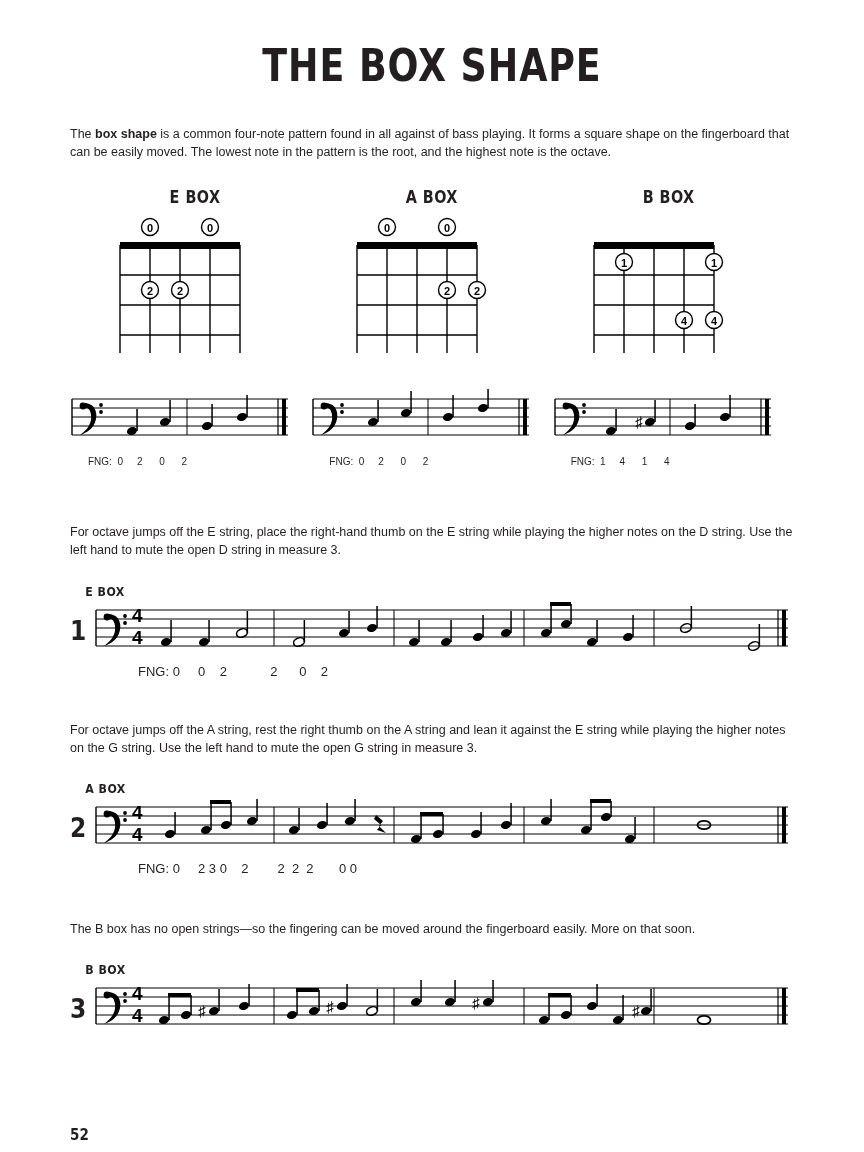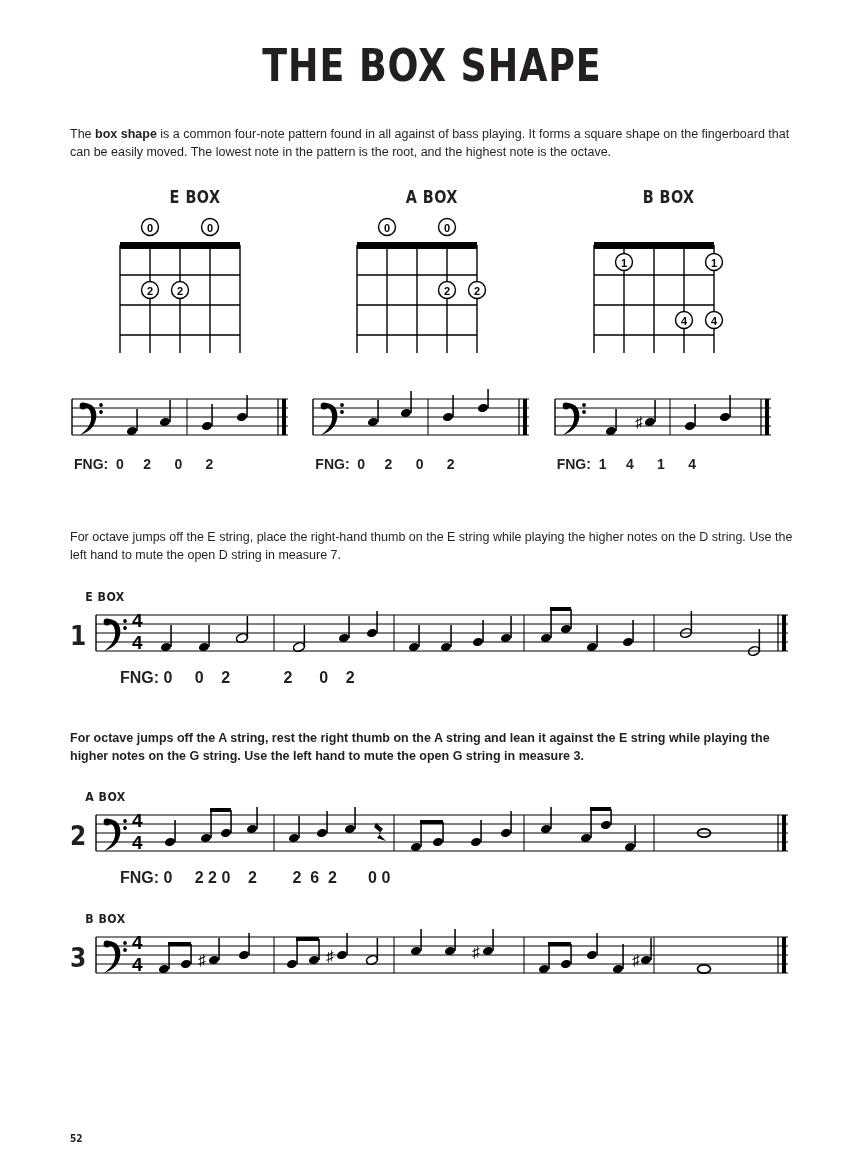--- a/index.html
+++ b/index.html
@@ -81,24 +81,24 @@
     margin-top: 14px;
     padding: 0 0px;
   }
   .staff-col {
     width: 250px;
     display: flex;
     flex-direction: column;
     align-items: flex-start;
   }
   .staff-fng {
-    font-size: 14px;
-    font-weight: bold;
+    font-size: 10px;
+    font-weight: normal;
     margin-top: 5px;
-    margin-left: 4px;
+    margin-left: 18px;
     color: #231f20;
   }
 
   
   .exercise {
     position: relative;
     margin-top: 10px;
   }
   .ex-tag {
     font-family: "DejaVu Sans Condensed", "Liberation Sans Narrow", "Liberation Sans", sans-serif;
@@ -117,37 +117,37 @@
   .ex-number {
     font-family: "DejaVu Sans Condensed", "Liberation Sans Narrow", "Liberation Sans", sans-serif;
     font-size: 26px;
     font-weight: bold;
     color: #231f20;
     width: 22px;
     text-align: left;
     margin-right: 2px;
   }
   .ex-fng {
-    font-size: 16px;
-    font-weight: bold;
-    color: #231f20;
-    margin-left: 50px;
+    font-size: 13px;
+    font-weight: normal;
+    color: #231f20;
+    margin-left: 68px;
     margin-top: 2px;
     white-space: pre;
   }
 
   .p-after { margin-top: 30px; }
 
   
   .page-number {
     position: absolute;
     left: 70px;
     bottom: 48px;
     font-family: "DejaVu Sans Condensed", "Liberation Sans Narrow", "Liberation Sans", sans-serif;
-    font-size: 10px;
+    font-size: 15px;
     font-weight: bold;
     color: #231f20;
   }
 
   svg { display: block; }
   text { font-family: "Liberation Sans", sans-serif; }
 </style>
 </head>
 <body>
 
@@ -346,21 +346,21 @@
         </g>
         <line x1="208" y1="10" x2="208" y2="46" stroke="#000" stroke-width="1.2"></line>
         <rect x="212" y="10" width="4" height="36" fill="#000"></rect>
       </svg>
       <div class="staff-fng">
         <span>FNG:</span>&nbsp;&nbsp;<span>1</span>&nbsp;&nbsp;&nbsp;&nbsp;&nbsp;<span>4</span>&nbsp;&nbsp;&nbsp;&nbsp;&nbsp;&nbsp;<span>1</span>&nbsp;&nbsp;&nbsp;&nbsp;&nbsp;&nbsp;<span>4</span>
       </div>
     </div>
   </div>
 
-  <p class="para p-after" style="margin-top:56px;">For octave jumps off the E string, place the right-hand thumb on the E string while playing the higher notes on the D string. Use the left hand to mute the open D string in measure 7.</p>
+  <p class="para p-after" style="margin-top:56px;">For octave jumps off the E string, place the right-hand thumb on the E string while playing the higher notes on the D string. Use the left hand to mute the open D string in measure 3.</p>
 
   <div class="exercise" style="margin-top:22px;">
     <div class="ex-tag">E BOX</div>
     <div class="ex-body">
       <div class="ex-number">1</div>
       <svg width="700" height="62" viewBox="0 0 700 62">
         <g stroke="#000" stroke-width="1">
           <line x1="2" y1="10" x2="694" y2="10"></line>
           <line x1="2" y1="19" x2="694" y2="19"></line>
           <line x1="2" y1="28" x2="694" y2="28"></line>
@@ -421,21 +421,21 @@
           <ellipse cx="660" cy="46" rx="5.6" ry="4.1" fill="none" stroke="#000" stroke-width="1.6" transform="rotate(-20 660 46)"></ellipse>
           <rect x="664.6" y="24" width="1.5" height="22"></rect>
         </g>
         <line x1="684" y1="10" x2="684" y2="46" stroke="#000" stroke-width="1.2"></line>
         <rect x="688" y="10" width="4" height="36" fill="#000"></rect>
       </svg>
     </div>
     <div class="ex-fng"><span>FNG:</span> <span>0     0    2            2      0    2</span></div>
   </div>
 
-  <p class="para" style="margin-top:42px;font-weight:bold;">For octave jumps off the A string, rest the right thumb on the A string and lean it against the E string while playing the higher notes on the G string. Use the left hand to mute the open G string in measure 3.</p>
+  <p class="para" style="margin-top:42px;">For octave jumps off the A string, rest the right thumb on the A string and lean it against the E string while playing the higher notes on the G string. Use the left hand to mute the open G string in measure 3.</p>
 
   <div class="exercise" style="margin-top:22px;">
     <div class="ex-tag">A BOX</div>
     <div class="ex-body">
       <div class="ex-number">2</div>
       <svg width="700" height="62" viewBox="0 0 700 62">
         <g stroke="#000" stroke-width="1">
           <line x1="2" y1="10" x2="694" y2="10"></line>
           <line x1="2" y1="19" x2="694" y2="19"></line>
           <line x1="2" y1="28" x2="694" y2="28"></line>
@@ -495,23 +495,24 @@
           <rect x="496" y="2" width="21" height="4"></rect>
           <ellipse cx="536" cy="42" rx="5.2" ry="3.9" transform="rotate(-20 536 42)"></ellipse>
           <rect x="540.3" y="20" width="1.5" height="22"></rect>
 
           <ellipse cx="610" cy="28" rx="6.5" ry="4.2" fill="none" stroke="#000" stroke-width="1.8"></ellipse>
         </g>
         <line x1="684" y1="10" x2="684" y2="46" stroke="#000" stroke-width="1.2"></line>
         <rect x="688" y="10" width="4" height="36" fill="#000"></rect>
       </svg>
     </div>
-    <div class="ex-fng"><span>FNG:</span> <span>0     2 2 0    2        2  6  2       0 0</span></div>
+    <div class="ex-fng"><span>FNG:</span> <span>0     2 3 0    2        2  2  2       0 0</span></div>
   </div>
 
+  <p class="para" style="margin-top:44px;">The B box has no open strings—so the fingering can be moved around the fingerboard easily. More on that soon.</p>
 
   <div class="exercise" style="margin-top:22px;">
     <div class="ex-tag">B BOX</div>
     <div class="ex-body">
       <div class="ex-number">3</div>
       <svg width="700" height="62" viewBox="0 0 700 62">
         <g stroke="#000" stroke-width="1">
           <line x1="2" y1="10" x2="694" y2="10"></line>
           <line x1="2" y1="19" x2="694" y2="19"></line>
           <line x1="2" y1="28" x2="694" y2="28"></line>

